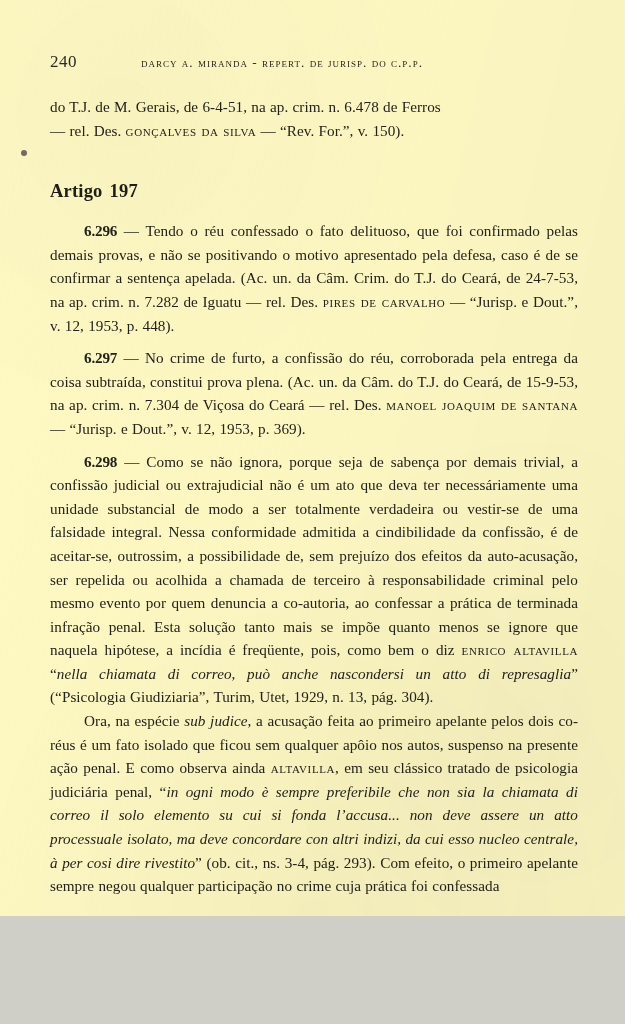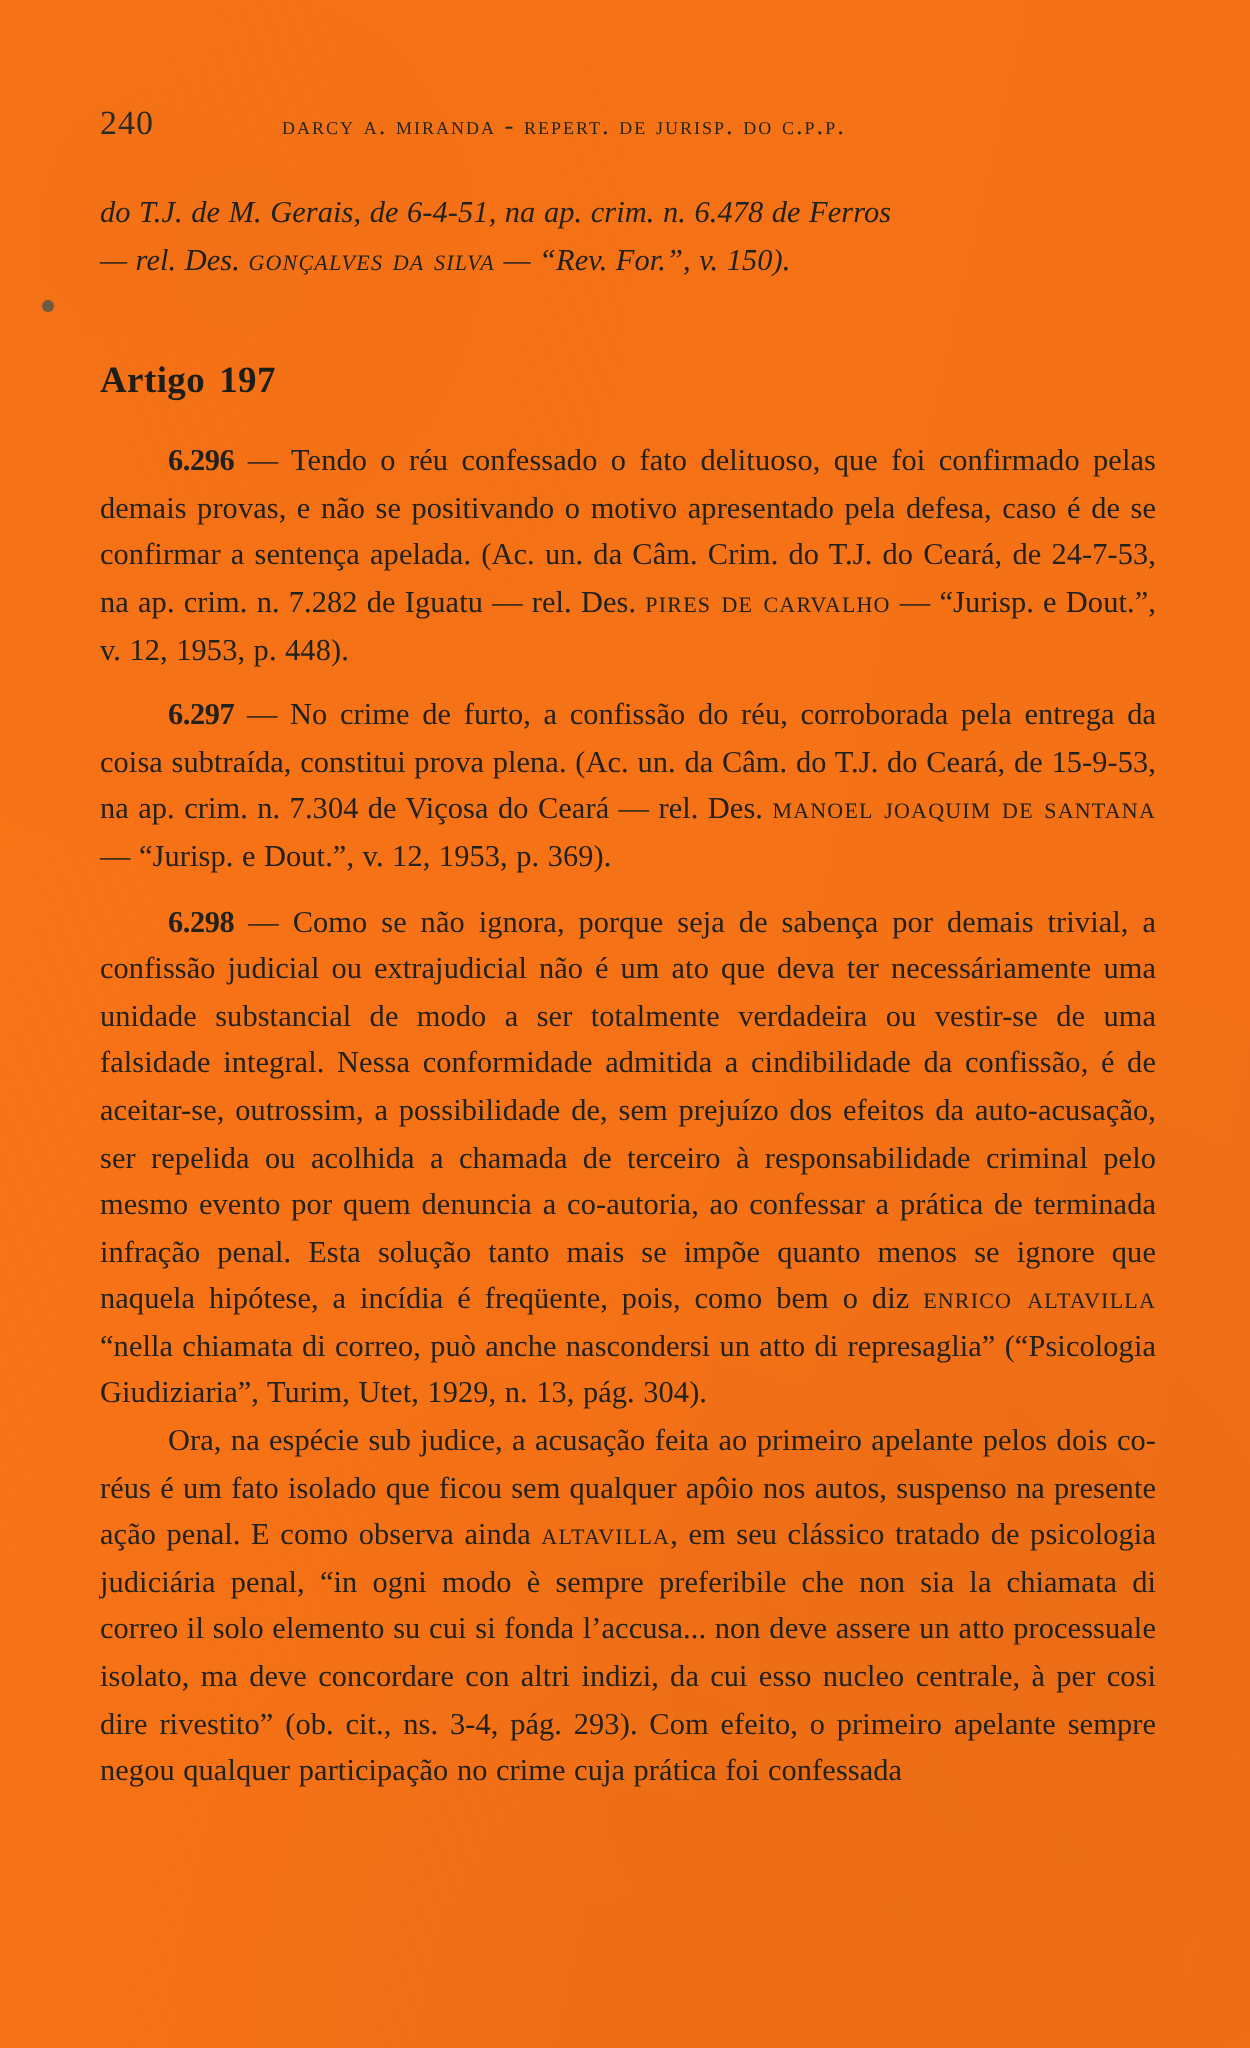--- a/index.html
+++ b/index.html
@@ -3,23 +3,23 @@
 <meta charset="utf-8">
 <style>
   html, body {
     margin: 0;
     padding: 0;
     background: #cfcfc8;
   }
   .page {
     position: relative;
     width: 625px;
-    height: 1024px;
+    height: 916px;
     margin: 0 auto;
-    background: #f97316;
+    background: #fef9c3;
     overflow: hidden;
     font-family: "Liberation Serif", "DejaVu Serif", serif;
     color: #20201c;
   }
   
   .paper-grain {
     position: absolute;
     inset: 0;
     pointer-events: none;
     background:
@@ -64,21 +64,21 @@
   p.bt {
     margin: 0;
     font-size: 15.2px;
     line-height: 23.6px;
     text-align: justify;
     text-align-last: left;
     letter-spacing: 0.05px;
     word-spacing: 0.4px;
     color: #22221c;
   }
-  p.cont { text-indent: 0; font-style: italic; }
+  p.cont { text-indent: 0; }
   p.indent { text-indent: 34px; }
   .gap-sm { height: 9px; }
   .gap-md { height: 17px; }
   .gap-lg { height: 22px; }
 
   .note {
     margin: 0;
     padding-left: 34px;
     font-size: 11.6px;
     line-height: 18px;
@@ -104,21 +104,21 @@
 
   .entry-num {
     font-weight: bold;
     letter-spacing: -0.2px;
   }
   .sc {
     font-variant: small-caps;
     text-transform: lowercase;
     letter-spacing: 0.6px;
   }
-  .it { }
+  .it { font-style: italic; }
 
   
   .speck {
     position: absolute;
     left: 21px;
     top: 150px;
     width: 6px;
     height: 6px;
     border-radius: 50%;
     background: #56564a;

